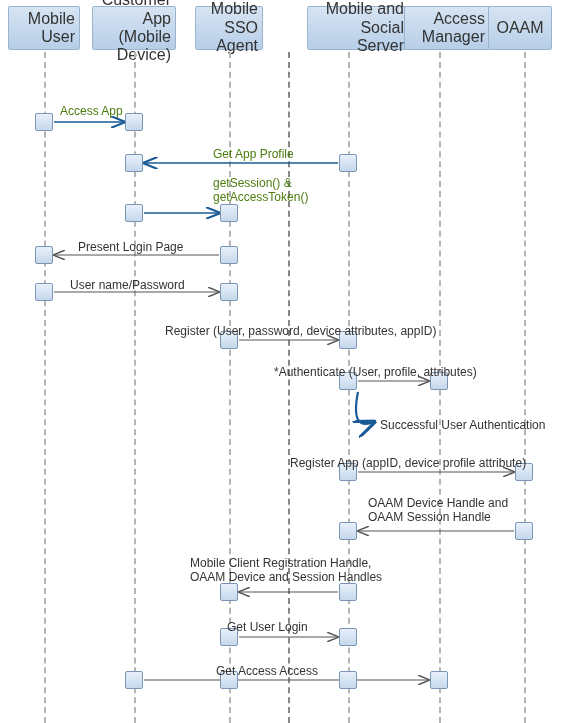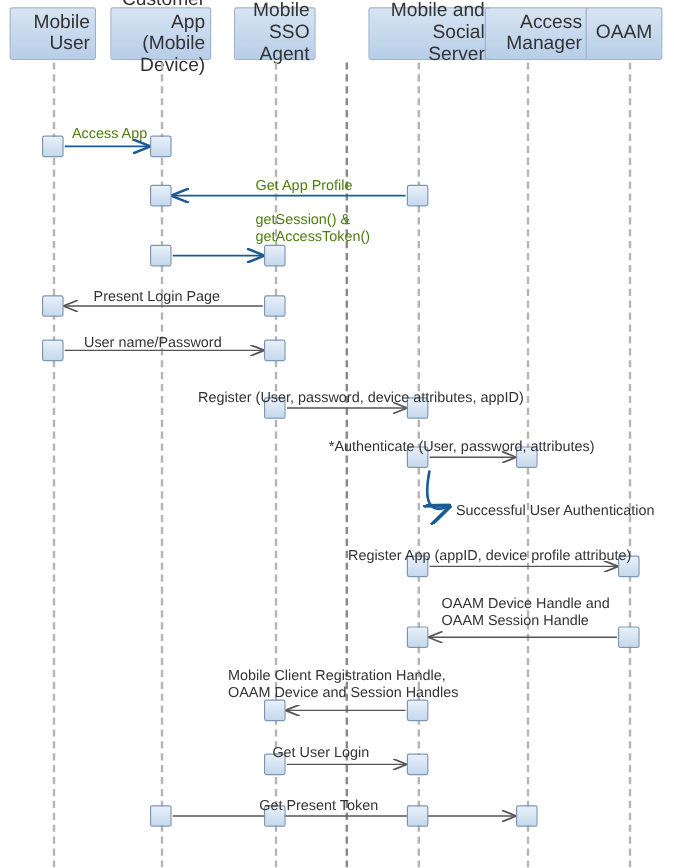--- a/index.html
+++ b/index.html
@@ -160,21 +160,21 @@
 <div class="node" style="left:348px;top:680px"></div>
 <div class="node" style="left:439px;top:680px"></div>
 
 <div class="msg msg-special" style="left:60px;top:104px">Access App</div>
 <div class="msg msg-special" style="left:213px;top:147px">Get App Profile</div>
 <div class="msg msg-special" style="left:213px;top:176px;white-space:pre">getSession() &amp;
 getAccessToken()</div>
 <div class="msg" style="left:78px;top:240px">Present Login Page</div>
 <div class="msg" style="left:70px;top:278px">User name/Password</div>
 <div class="msg" style="left:165px;top:324px">Register (User, password, device attributes, appID)</div>
-<div class="msg" style="left:274px;top:365px">*Authenticate (User, password, attributes)</div>
+<div class="msg" style="left:274px;top:365px">*Authenticate (User, profile, attributes)</div>
 <div class="msg" style="left:380px;top:418px">Successful User Authentication</div>
 <div class="msg" style="left:290px;top:456px">Register App (appID, device profile attribute)</div>
 <div class="msg" style="left:368px;top:496px;white-space:pre">OAAM Device Handle and
 OAAM Session Handle</div>
 <div class="msg" style="left:190px;top:556px;white-space:pre">Mobile Client Registration Handle,
 OAAM Device and Session Handles</div>
 <div class="msg" style="left:227px;top:620px">Get User Login</div>
-<div class="msg" style="left:216px;top:664px">Get Present Token</div>
+<div class="msg" style="left:216px;top:664px">Get Access Access</div>
 
 </body></html>

